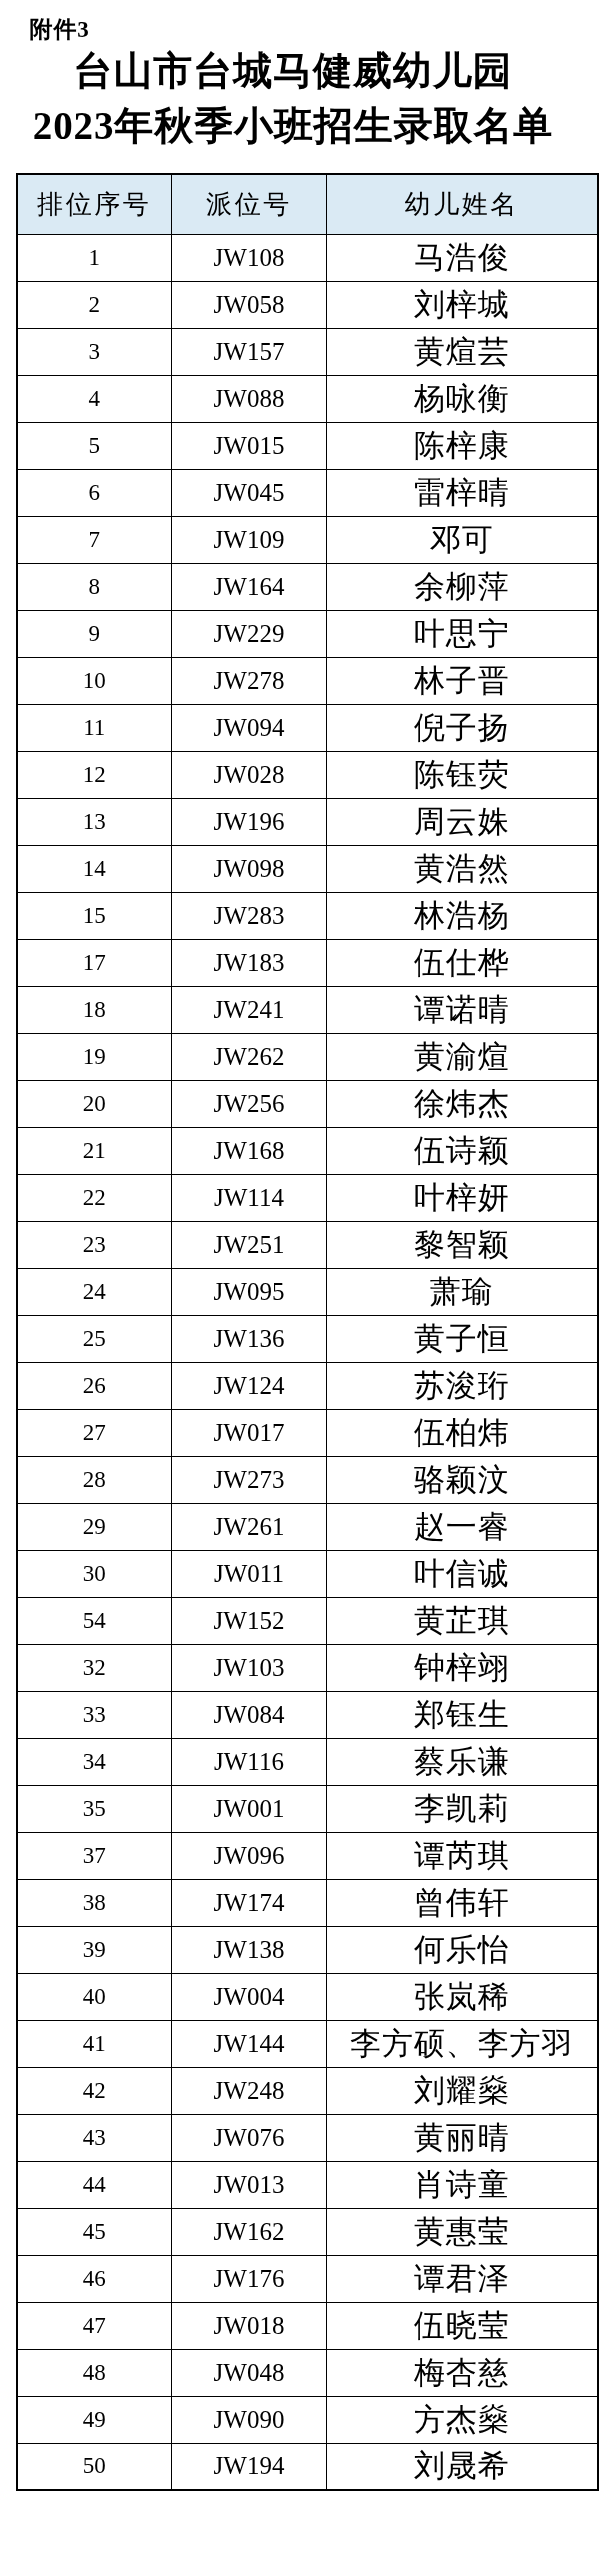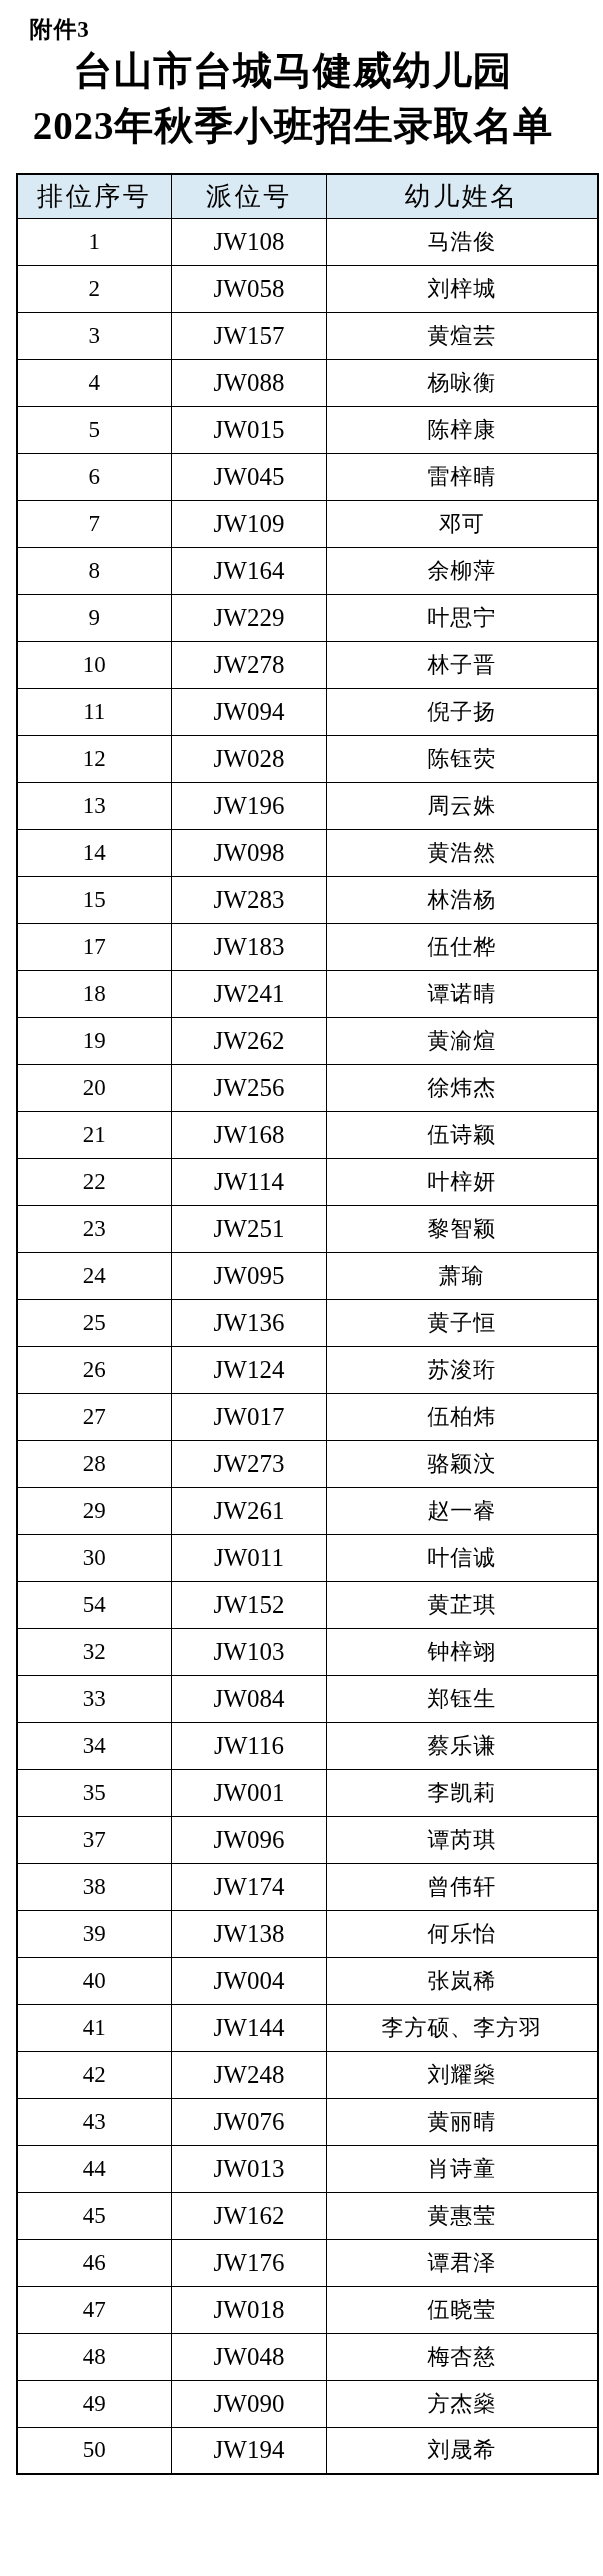--- a/index.html
+++ b/index.html
@@ -58,39 +58,39 @@
   .admission-table th,
   .admission-table td {
     border: 1.7px solid #000000;
     text-align: center;
     vertical-align: middle;
     padding: 0;
     overflow: hidden;
     white-space: nowrap;
   }
   .admission-table thead tr {
-    height: 44px;
+    height: 60px;
     background: var(--header-bg, #daeaf4);
   }
   .admission-table thead th {
     font-size: 26px;
     font-weight: normal;
     letter-spacing: 2.6px;
   }
   .admission-table tbody tr {
     height: 47px;
   }
   .admission-table td.cell-rank {
     font-size: 23px;
   }
   .admission-table td.cell-code {
     font-size: 25px;
   }
   .admission-table td.cell-name {
-    font-size: 22px;
+    font-size: 31px;
     letter-spacing: 0.9px;
   }
 </style>
 </head>
 <body>
 
 <div class="page">
 
   <div class="attachment-label">附件3</div>
 

